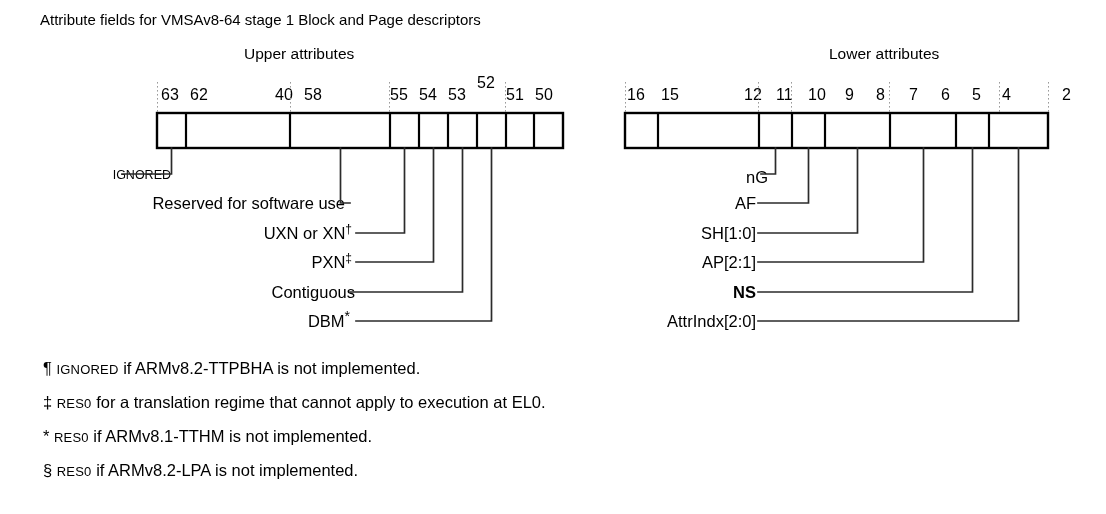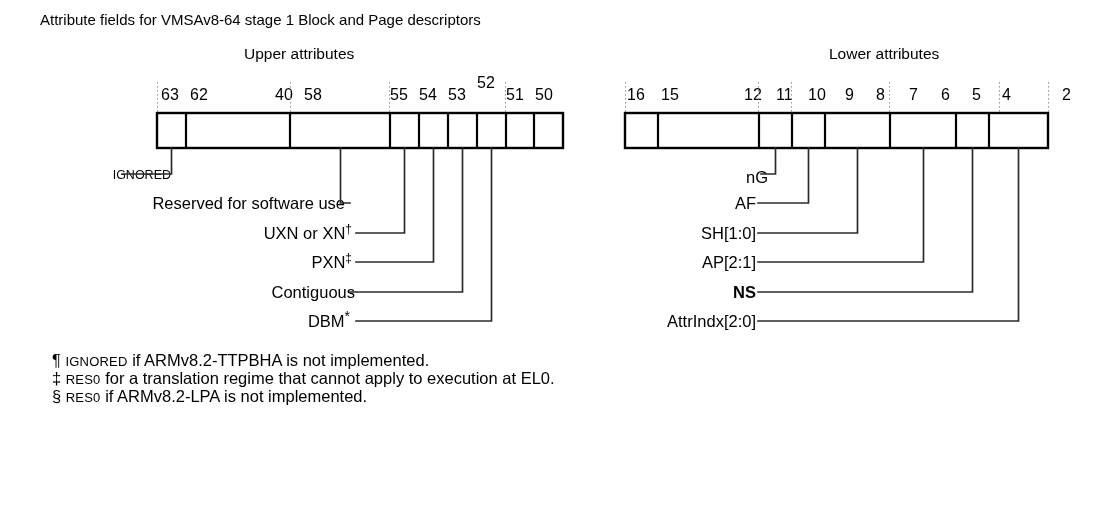--- a/index.html
+++ b/index.html
@@ -61,23 +61,22 @@
   .callout sup { font-size: 12px; vertical-align: super; line-height: 0; }
 
   
   #footnotes {
     left: 43px;
     top: 352px;
     width: 1020px;
   }
   .footnote {
     font-size: 16.5px;
-    line-height: 17px;
-    white-space: nowrap;
-    margin-left: 9px;
+    line-height: 33px;
+    white-space: nowrap;
   }
   .footnote .sc { font-size: 13px; letter-spacing: .2px; }
 
   svg.overlay {
     position: absolute;
     left: 0; top: 0;
     width: 1106px;
     height: 514px;
     pointer-events: none;
   }
@@ -172,20 +171,24 @@
 <div class="abs" id="footnotes">
   <div class="footnote">
     <span>¶</span>
     <span class="sc">IGNORED</span><span> if ARMv8.2-TTPBHA is not implemented.</span>
   </div>
   <div class="footnote">
     <span>‡</span>
     <span class="sc">RES0</span><span> for a translation regime that cannot apply to execution at EL0.</span>
   </div>
   <div class="footnote">
+    <span>*</span>
+    <span class="sc">RES0</span><span> if ARMv8.1-TTHM is not implemented.</span>
+  </div>
+  <div class="footnote">
     <span>§</span>
     <span class="sc">RES0</span><span> if ARMv8.2-LPA is not implemented.</span>
   </div>
 </div>
 
 <svg class="overlay" viewBox="0 0 1106 514">
   <g>
 
     <g stroke="#9a9a9a" stroke-width="1" stroke-dasharray="1.6 2.4">
       <line x1="157.5" y1="82" x2="157.5" y2="112"></line>

